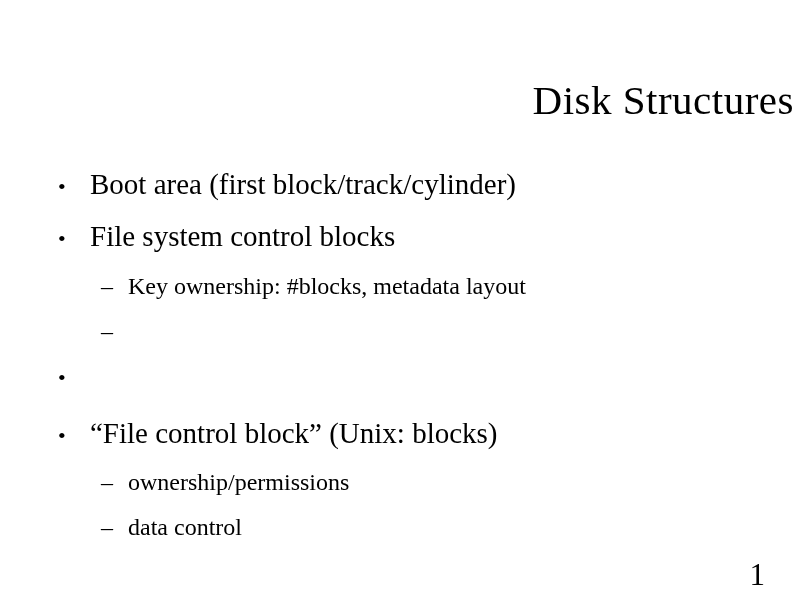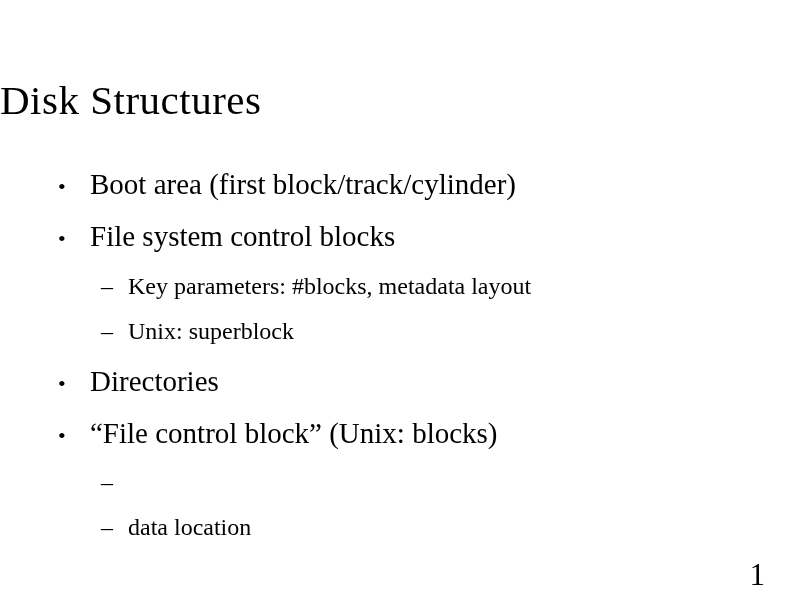--- a/index.html
+++ b/index.html
@@ -16,21 +16,21 @@
     position: relative;
     width: 794px;
     height: 595px;
     background: #ffffff;
   }
   .title {
     position: absolute;
     top: 76px;
     left: 0;
     width: 100%;
-    text-align: left;
+    text-align: right;
     font-size: 41px;
     font-weight: normal;
     letter-spacing: 0.5px;
   }
   .row {
     position: absolute;
     display: flex;
     align-items: baseline;
     white-space: nowrap;
   }
@@ -75,42 +75,41 @@
     <span class="text">Boot area (first block/track/cylinder)</span>
   </div>
 
   <div class="row l1 r1">
     <span class="marker">•</span>
     <span class="text">File system control blocks</span>
   </div>
 
   <div class="row l2 r2">
     <span class="marker">–</span>
-    <span class="text">Key parameters: #blocks, metadata layout</span>
+    <span class="text">Key ownership: #blocks, metadata layout</span>
   </div>
 
   <div class="row l2 r3">
     <span class="marker">–</span>
-    <span class="text">Unix: superblock</span>
   </div>
 
   <div class="row l1 r4">
     <span class="marker">•</span>
-    <span class="text">Directories</span>
   </div>
 
   <div class="row l1 r5">
     <span class="marker">•</span>
     <span class="text">“File control block” (Unix: blocks)</span>
   </div>
 
   <div class="row l2 r6">
     <span class="marker">–</span>
+    <span class="text">ownership/permissions</span>
   </div>
 
   <div class="row l2 r7">
     <span class="marker">–</span>
-    <span class="text">data location</span>
+    <span class="text">data control</span>
   </div>
 
   <div class="page-number">1</div>
 
 </div>
 
 </body></html>

